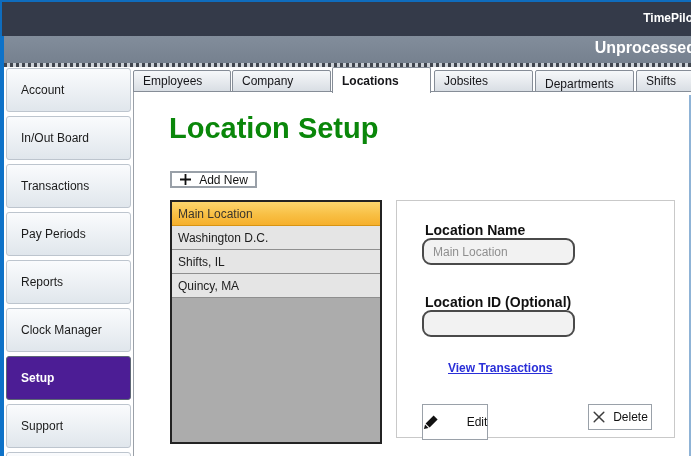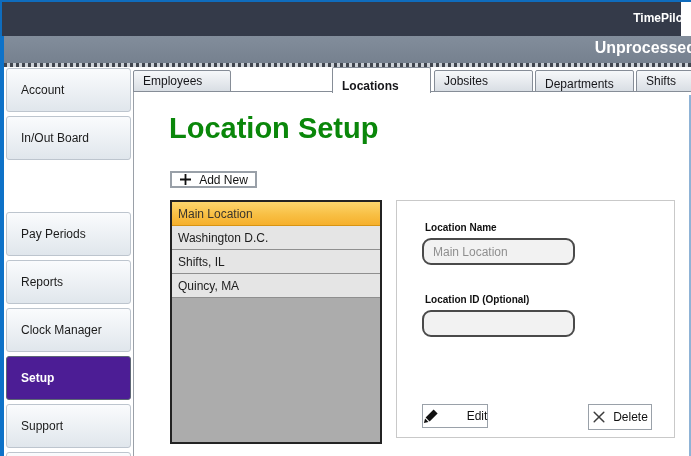--- a/index.html
+++ b/index.html
@@ -7,21 +7,21 @@
     position:relative;width:691px;height:456px;background:#ffffff;
     overflow:hidden;font-family:"Liberation Sans",sans-serif;
     -webkit-font-smoothing:antialiased;
   }
   
   .b-top{position:absolute;left:0;top:0;width:100%;height:2px;background:#0f6cbd;z-index:60;}
   .b-left-thin{position:absolute;left:0;top:0;width:2px;height:36px;background:#0f6cbd;z-index:60;}
   .b-left{position:absolute;left:0;top:36px;width:4px;height:420px;background:#0e72c8;z-index:60;}
   .b-right{position:absolute;right:0;top:95px;width:2px;height:361px;background:#8fb3d6;z-index:60;}
 
-  .titlebar{position:absolute;left:2px;top:2px;right:10px;height:34px;background:#343a49;overflow:hidden;}
+  .titlebar{position:absolute;left:2px;top:2px;right:0;height:34px;background:#343a49;overflow:hidden;}
   .titlebar .title{position:absolute;right:-2px;top:9px;color:#ffffff;font-size:12px;font-weight:bold;white-space:nowrap;}
 
   .appbar{position:absolute;left:4px;top:36px;right:0;height:27px;
     background:linear-gradient(#828d9b,#76818f);overflow:hidden;}
   .appbar .status{position:absolute;right:-5px;top:3px;color:#ffffff;font-size:16px;font-weight:bold;white-space:nowrap;}
 
   .dotstrip{position:absolute;left:4px;top:63px;right:0;height:4px;
     background:repeating-linear-gradient(90deg,#41464f 0 3px,#ccd1d7 3px 6px);}
 
   
@@ -32,45 +32,45 @@
 
   
   .tabpage-edge{position:absolute;left:133px;top:91px;width:1px;height:365px;background:#9aa0a8;}
 
   
   .tabstrip{position:absolute;left:133px;top:67px;width:558px;height:25px;}
   .tabstrip .baseline{position:absolute;left:0;width:601px;bottom:0;height:1px;background:#868d97;}
   .tab{position:absolute;top:3px;height:22px;box-sizing:border-box;
     background:linear-gradient(#f6f8fa,#d9dee4);border:1px solid #868d97;border-radius:2px 2px 0 0;
     font-size:12px;color:#16161a;display:flex;align-items:center;padding-left:9px;cursor:pointer;z-index:1;}
-  .tab.active{top:0;height:26px;background:#ffffff;font-weight:bold;border-bottom:none;z-index:3;align-items:flex-end;}
+  .tab.active{top:0;height:26px;background:#ffffff;font-weight:bold;border-bottom:none;z-index:3;}
 
   .heading{position:absolute;left:169px;top:112px;font-size:29px;font-weight:bold;color:#0a870a;letter-spacing:0;}
 
   .btn{box-sizing:border-box;background:#ffffff;display:flex;align-items:center;justify-content:center;
     gap:7px;font-size:12px;color:#111111;cursor:pointer;}
   .add-btn{position:absolute;left:170px;top:171px;width:87px;height:17px;border:2px solid #99a0a8;}
 
   
   .listbox{position:absolute;left:170px;top:200px;width:212px;height:244px;box-sizing:border-box;
     background:#acacac;border:2px solid #232323;}
   .lrow{height:24px;box-sizing:border-box;background:#e5e5e5;border-bottom:1px solid #8f8f8f;
     display:flex;align-items:center;padding-left:6px;font-size:12px;color:#1c1c1c;cursor:pointer;}
   .lrow.selected{background:linear-gradient(#fdd66d,#f8bf44 55%,#f6b02c);border-bottom:1px solid #d79413;color:#3a352c;}
 
   
   .groupbox{position:absolute;left:396px;top:200px;width:279px;height:238px;box-sizing:border-box;
     border:1px solid #c9c9c9;background:#ffffff;}
-  .fld-label{position:absolute;left:28px;font-size:10px;color:#101010;font-weight:600;}
+  .fld-label{position:absolute;left:28px;font-size:14px;color:#101010;font-weight:600;}
   .fld-input{position:absolute;left:25px;width:153px;height:27px;box-sizing:border-box;
     border:2px solid #4a4a4a;border-radius:9px;background:#f2f2f2;
     font-family:"Liberation Sans",sans-serif;font-size:12px;color:#8f8f8f;padding:0 9px;outline:none;}
   .link{position:absolute;left:51px;top:160px;font-size:12px;color:#2a2fd8;
     text-decoration:underline;font-weight:600;cursor:pointer;}
-  .edit-btn{position:absolute;left:25px;top:203px;width:66px;height:24px;border:1px solid #9aa1a9;gap:28px;}
+  .edit-btn{position:absolute;left:25px;top:203px;width:66px;height:36px;border:1px solid #9aa1a9;gap:28px;}
   .del-btn{position:absolute;left:191px;top:203px;width:64px;height:26px;border:1px solid #9aa1a9;}
   .icon{display:inline-flex;align-items:center;justify-content:center;}
 </style>
 </head>
 <body>
 
 <div class="win">
 
   <div class="titlebar">
     <span class="title">TimePilo</span>
@@ -78,20 +78,23 @@
   <div class="appbar">
     <span class="status">Unprocessed</span>
   </div>
   <div class="dotstrip"></div>
 
   <div class="side-item" style="top:68px;">
       <span>Account</span>
     </div>
   <div class="side-item" style="top:116px;">
       <span>In/Out Board</span>
+    </div>
+  <div class="side-item" style="top:164px;">
+      <span>Transactions</span>
     </div>
   <div class="side-item" style="top:212px;">
       <span>Pay Periods</span>
     </div>
   <div class="side-item" style="top:308px;">
       <span>Clock Manager</span>
     </div>
   <div class="side-item" style="top:260px;">
       <span>Reports</span>
     </div>
@@ -102,20 +105,23 @@
       <span>Support</span>
     </div>
   <div class="side-item" style="top:452px;"></div>
 
   <div class="tabpage-edge"></div>
 
   <div class="tabstrip">
     <div class="baseline"></div>
     <div class="tab" style="left:0;width:98px;">
         <span>Employees</span>
+      </div>
+    <div class="tab" style="left:99px;width:99px;">
+        <span>Company</span>
       </div>
     <div class="tab active" style="left:199px;width:99px;">
         <span>Locations</span>
       </div>
     <div class="tab" style="left:301px;width:99px;">
         <span>Jobsites</span>
       </div>
     <div class="tab" style="left:402px;width:99px;align-items:flex-end;">
         <span>Departments</span>
       </div>
@@ -150,20 +156,21 @@
       </div>
   </div>
 
   <div class="groupbox">
     <div class="fld-label" style="top:21px;">Location Name</div>
     <input class="fld-input" style="top: 37px;" type="text" readonly="" value="Main Location">
 
     <div class="fld-label" style="top:93px;">Location ID (Optional)</div>
     <input class="fld-input" style="top: 109px;" type="text" value="">
 
+    <a class="link">View Transactions</a>
 
     <div class="btn edit-btn">
       <span class="icon">
         <svg width="16" height="16" viewBox="0 0 16 16">
           <path d="M10.6 1.4 L14.6 5.4 L6.6 13.4 L2.6 9.4 Z" fill="#111111"></path>
           <path d="M2.1 10.5 L5.5 13.9 L0.9 15.1 Z" fill="#111111"></path>
         </svg>
       </span>
       <span>Edit</span>
     </div>

